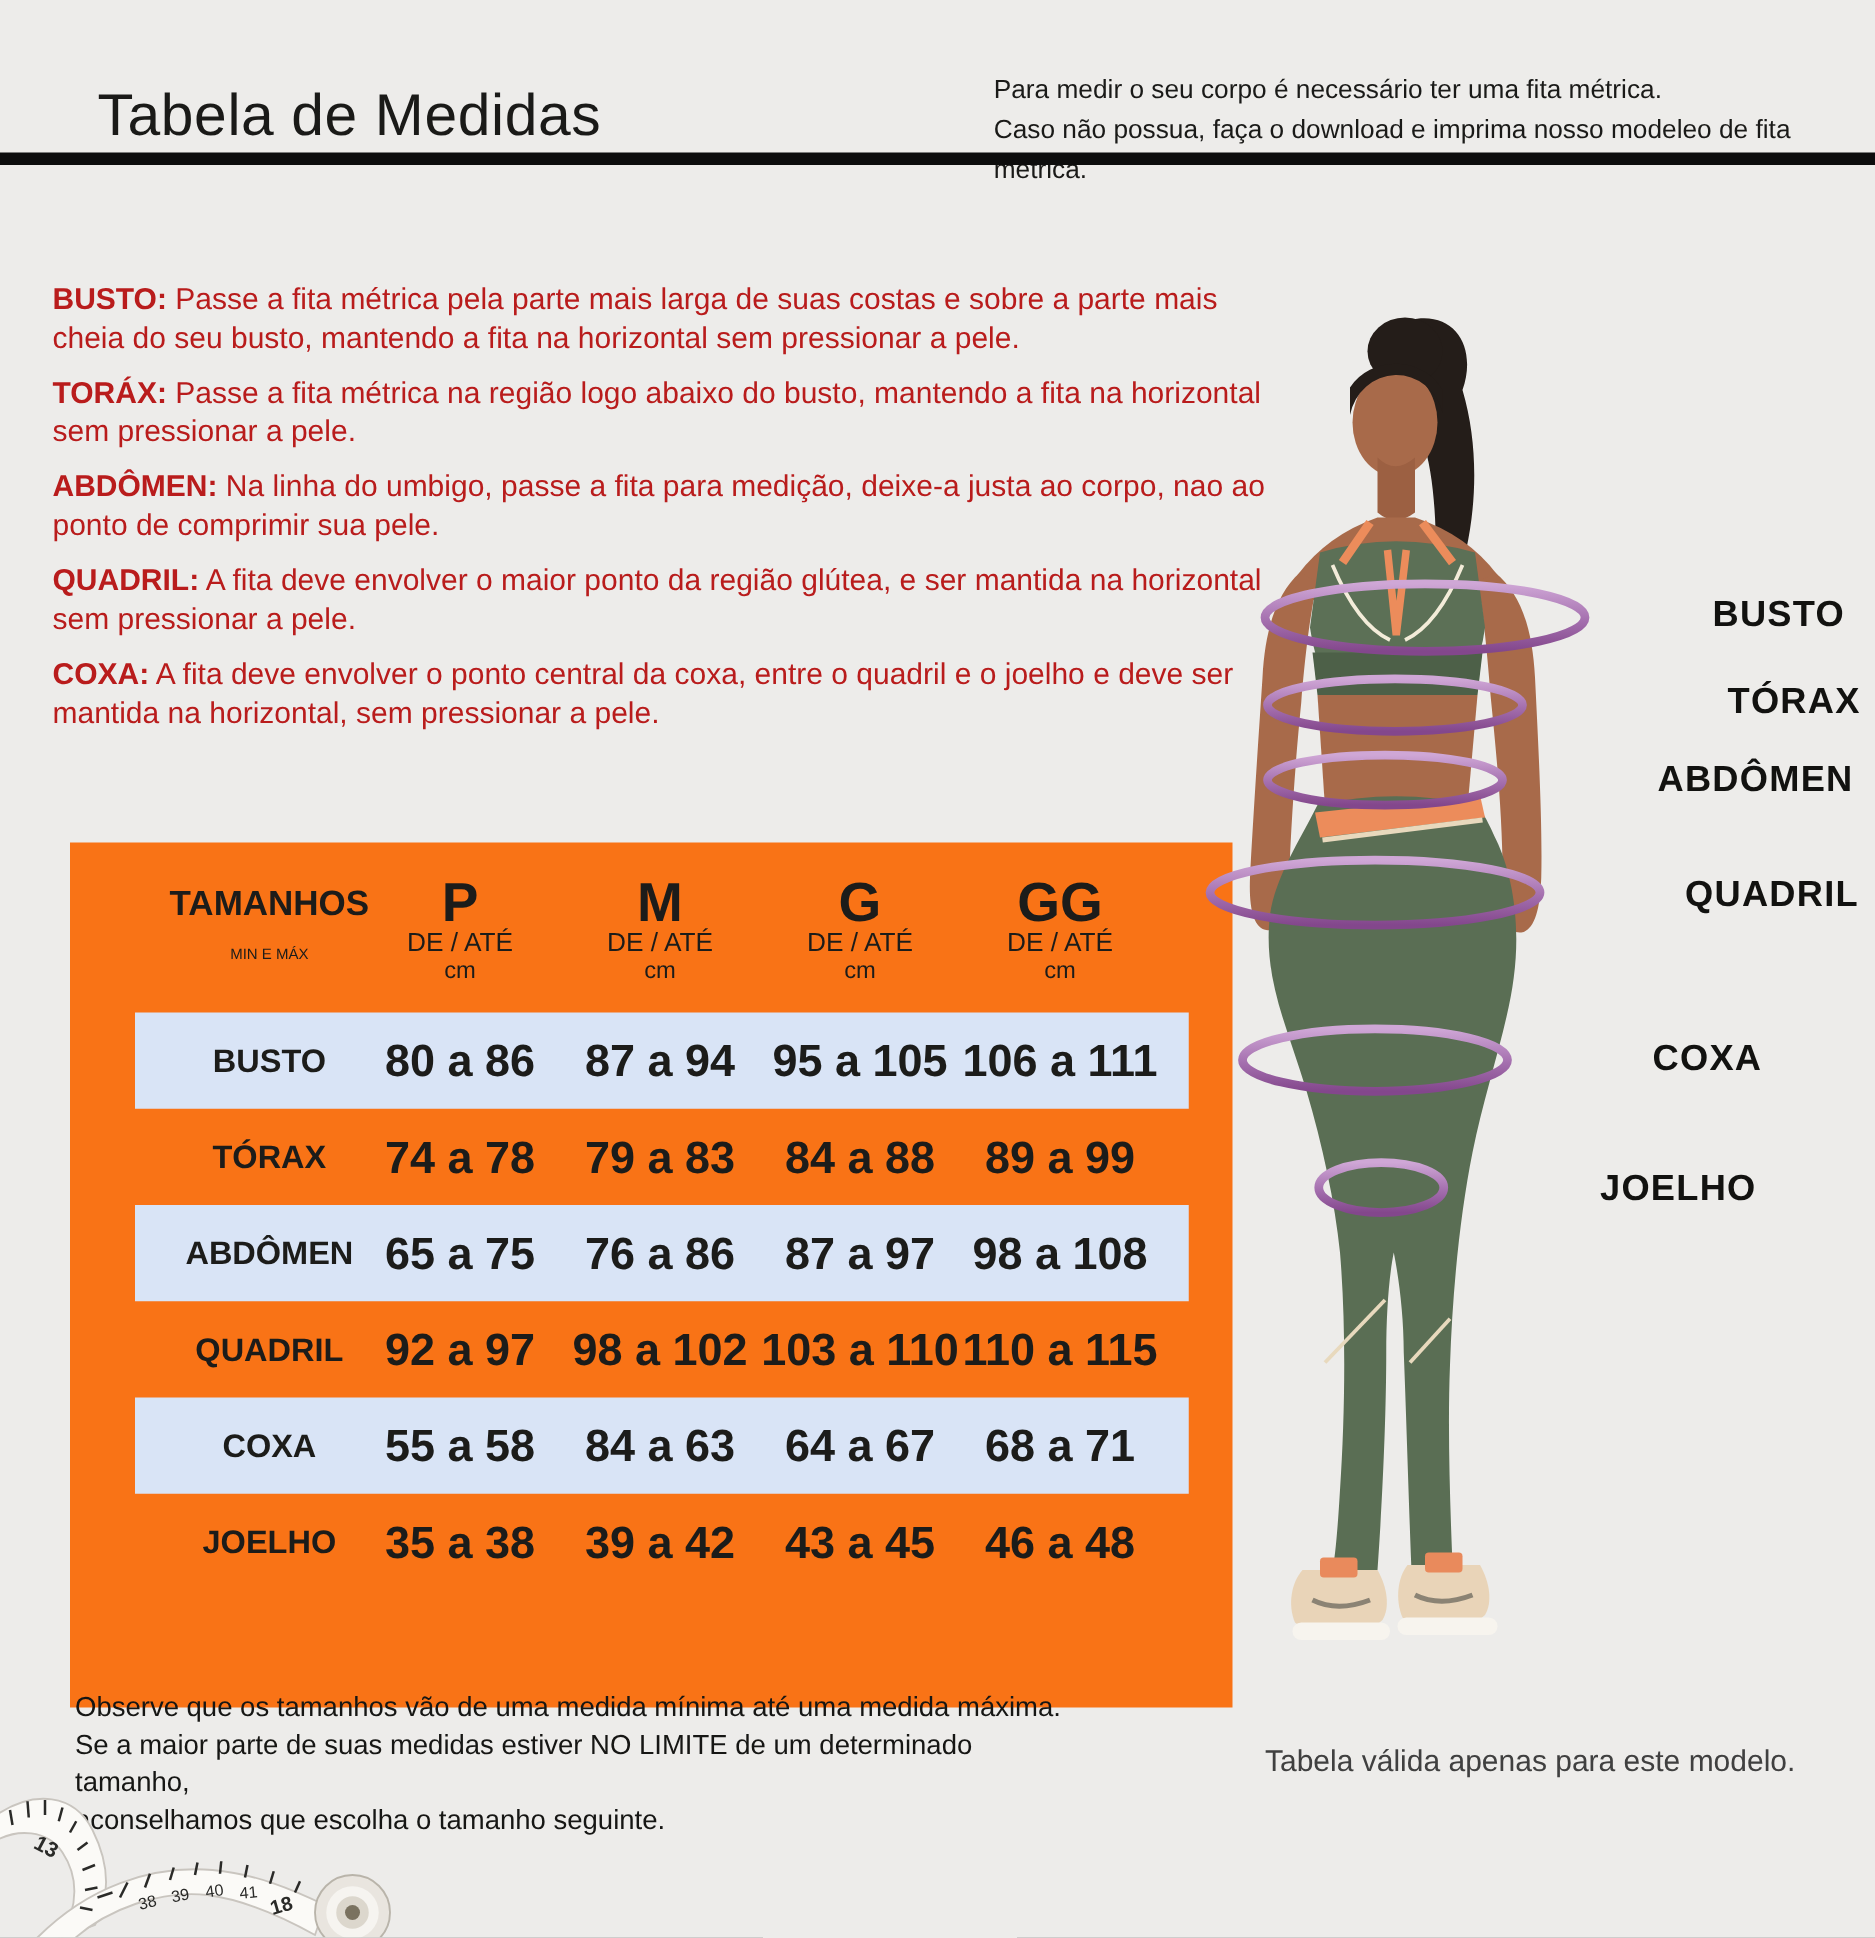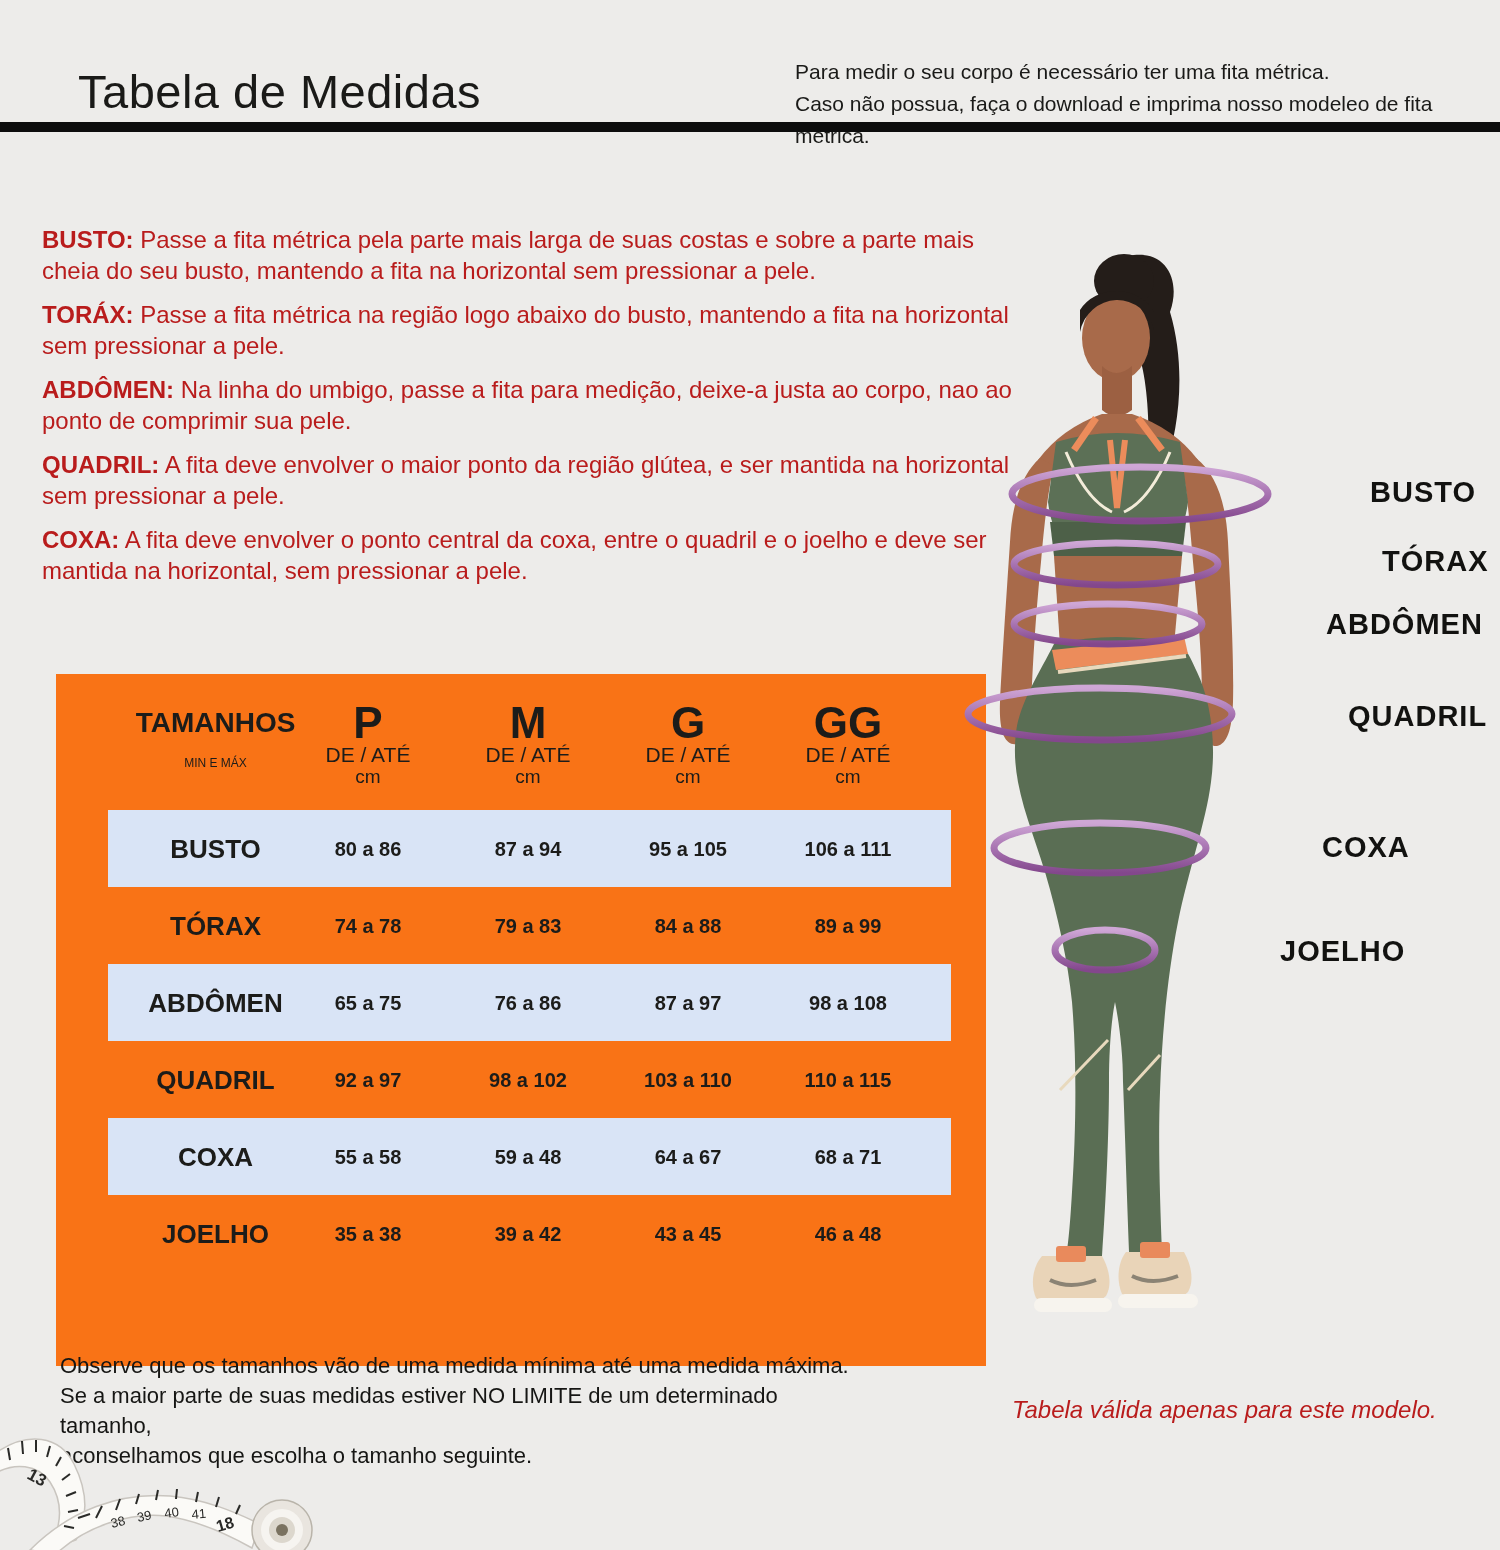--- a/index.html
+++ b/index.html
@@ -46,42 +46,42 @@
   .c4{left:655px;width:170px;}
   .th-sizes{top:24px; font-size:44px; font-weight:bold;}
   .th-range{top:69px; font-size:21px;}
   .th-unit{top:92px; font-size:19px;}
   .th-tam{top:33px; font-size:28px; font-weight:bold;}
   .th-minmax{top:82px; font-size:12px;}
   .row{position:absolute; left:0; width:843px; height:77px;}
   .row.blue{background:#d9e4f6;}
   .row .cell{top:50%; transform:translateY(-50%); font-weight:bold;}
   .row .lbl{font-size:26px;}
-  .row .val{font-size:20px;}
+  .row .val{font-size:36px;}
   .r0{top:136px}.r1{top:213px}.r2{top:290px}.r3{top:367px}.r4{top:444px}.r5{top:521px}
   
   .model-svg{position:absolute; left:930px; top:240px;}
   .body-label{
     position:absolute; font-size:29px; font-weight:bold; letter-spacing:1px;
     color:#121210; white-space:nowrap;
   }
   .bl-busto  {left:1370px; top:476px;}
   .bl-torax  {left:1382px; top:545px;}
   .bl-abdomen{left:1326px; top:608px;}
   .bl-quadril{left:1348px; top:700px;}
   .bl-coxa   {left:1322px; top:831px;}
   .bl-joelho {left:1280px; top:935px;}
   
   .foot-note{
     position:absolute; left:60px; top:1351px; width:800px;
     font-size:22px; line-height:30px; color:#161614;
   }
   .model-note{
     position:absolute; left:1012px; top:1396px;
-    font-size:24px; font-style:italic; color:#b91c1c;
+    font-size:24px; color:#404040;
   }
   .tape-svg{position:absolute; left:0; top:1426px;}
 </style>
 </head>
 <body>
 
 <div id="stage">
 
   <div class="title">Tabela de Medidas</div>
   <div class="hdr-note">
@@ -144,21 +144,21 @@
       <div class="row r3">
         <div class="cell c0 lbl">QUADRIL</div>
         <div class="cell c1 val">92 a 97</div>
         <div class="cell c2 val">98 a 102</div>
         <div class="cell c3 val">103 a 110</div>
         <div class="cell c4 val">110 a 115</div>
       </div>
       <div class="row blue r4">
         <div class="cell c0 lbl">COXA</div>
         <div class="cell c1 val">55 a 58</div>
-        <div class="cell c2 val">59 a 48</div>
+        <div class="cell c2 val">84 a 63</div>
         <div class="cell c3 val">64 a 67</div>
         <div class="cell c4 val">68 a 71</div>
       </div>
       <div class="row r5">
         <div class="cell c0 lbl">JOELHO</div>
         <div class="cell c1 val">35 a 38</div>
         <div class="cell c2 val">39 a 42</div>
         <div class="cell c3 val">43 a 45</div>
         <div class="cell c4 val">46 a 48</div>
       </div>

